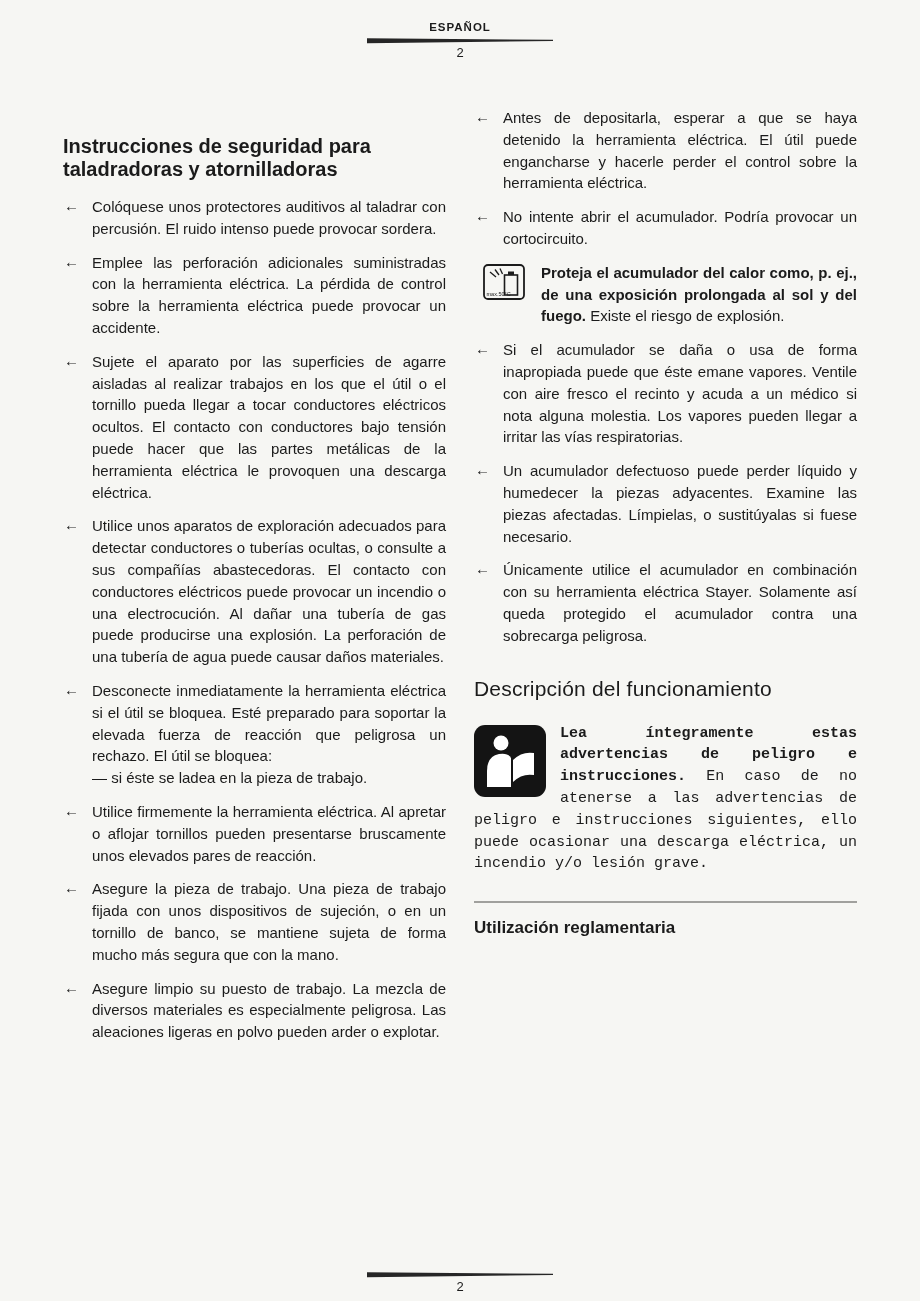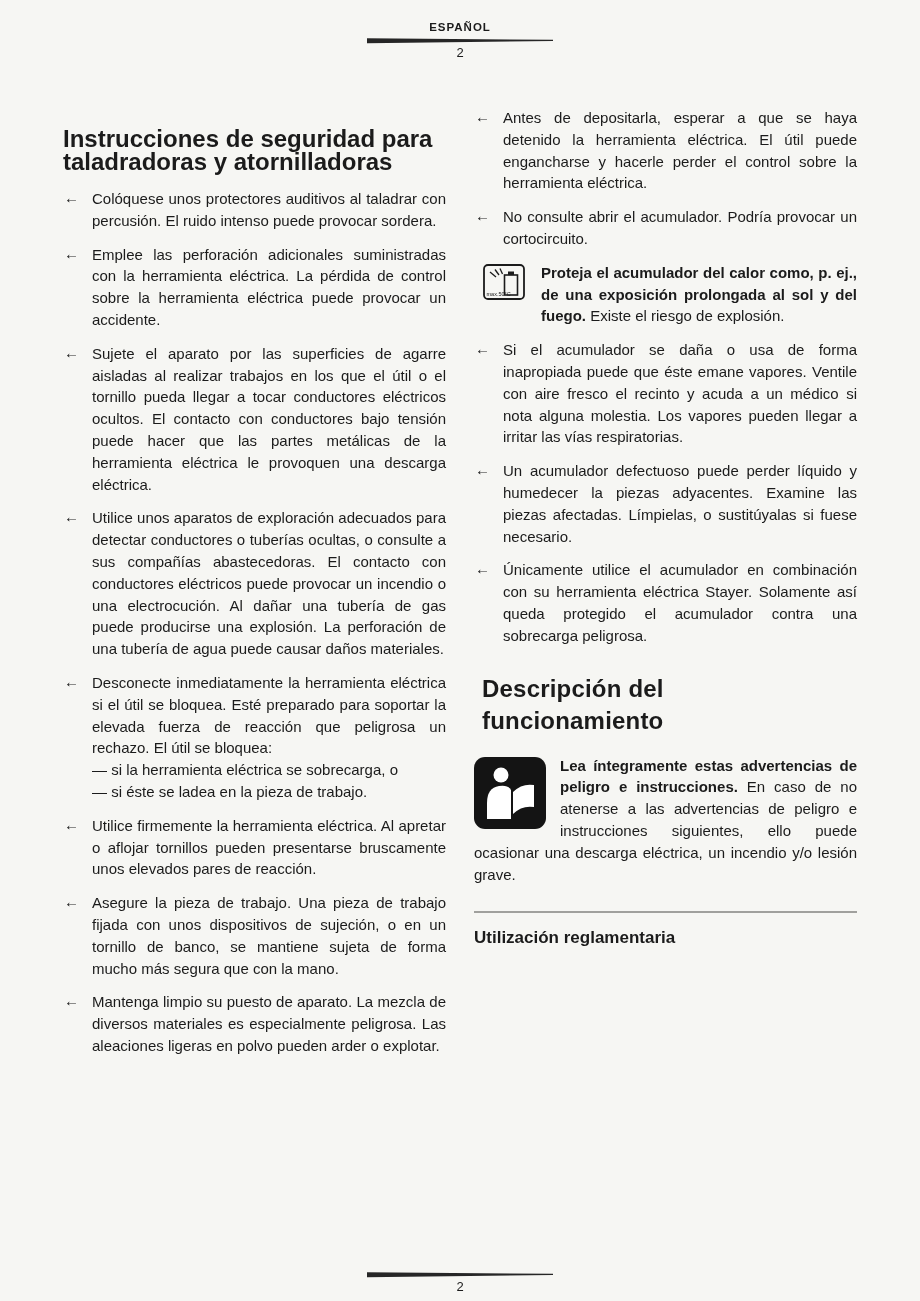--- a/index.html
+++ b/index.html
@@ -16,34 +16,34 @@
   .page-header { text-align:center; padding-top:20px; }
   .lang { font-size:11.5px; font-weight:700; letter-spacing:1px; line-height:14px; }
   .taper { display:block; margin:4px auto 1px; }
   .pagenum { font-size:13px; line-height:16px; }
   .page-footer { position:absolute; left:0; right:0; bottom:6px; text-align:center; }
 
   
   .columns { display:flex; gap:28px; padding:46px 62px 0 63px; }
   .col { width:383px; flex:0 0 383px; font-size:15px; line-height:21.8px; }
 
-  .col-title { font-size:24px; line-height:23px; font-weight:700; margin:20px 0 15px; }
+  .col-title { font-size:20px; line-height:23px; font-weight:700; margin:28px 0 15px; }
 
   .item { position:relative; padding-left:29px; margin-bottom:12px; text-align:justify; }
   .arrow { position:absolute; left:1px; top:-1px; font-size:15px; }
   .item b { font-weight:400; }
 
   .dash-line { text-align:left; }
 
   .heat-item { position:relative; padding-left:67px; margin:8px 0 12px; min-height:44px; text-align:justify; }
   .heat-icon { position:absolute; left:9px; top:2px; }
 
-  .big-title { font-size:24px; line-height:32px; font-weight:700; margin:26px 8px 18px; letter-spacing:0.2px; }
+  .big-title { font-size:21px; line-height:32px; font-weight:400; margin:26px 0 18px; letter-spacing:0.2px; }
 
-  .read-notice { text-align:justify; }
+  .read-notice { text-align:justify;font-family:Liberation Mono, monospace; }
   .read-icon { float:left; margin:2px 14px 4px 0; }
 
   .rule { clear:both; margin-top:26px; height:2px; background:#a0a09d; }
   .subsection-title { font-size:17px; line-height:22px; font-weight:700; margin:14px 0 23px; }
   .usage-paragraph { text-align:justify; }
 </style>
 </head>
 <body>
 
 <div class="page">
@@ -82,54 +82,53 @@
       <div class="item">
         <span class="arrow">←</span>
         <b>Utilice unos aparatos de exploración adecuados para detectar conductores o tuberías ocultas, o consulte a sus compañías abastecedoras.</b>
         <span>El contacto con conductores eléctricos puede provocar un incendio o una electrocución. Al dañar una tubería de gas puede producirse una explosión. La perforación de una tubería de agua puede causar daños materiales.</span>
       </div>
 
       <div class="item">
         <span class="arrow">←</span>
         <b>Desconecte inmediatamente la herramienta eléctrica si el útil se bloquea. Esté preparado para soportar la elevada fuerza de reacción que peligrosa un rechazo.</b>
         <span>El útil se bloquea:</span>
-        <div class="dash-line">— si la herramienta eléctrica se sobrecarga, o</div>
         <div class="dash-line">— si éste se ladea en la pieza de trabajo.</div>
       </div>
 
       <div class="item">
         <span class="arrow">←</span>
         <b>Utilice firmemente la herramienta eléctrica.</b>
         <span>Al apretar o aflojar tornillos pueden presentarse bruscamente unos elevados pares de reacción.</span>
       </div>
 
       <div class="item">
         <span class="arrow">←</span>
         <b>Asegure la pieza de trabajo.</b>
         <span>Una pieza de trabajo fijada con unos dispositivos de sujeción, o en un tornillo de banco, se mantiene sujeta de forma mucho más segura que con la mano.</span>
       </div>
 
       <div class="item">
         <span class="arrow">←</span>
-        <b>Mantenga limpio su puesto de aparato.</b>
+        <b>Asegure limpio su puesto de trabajo.</b>
         <span>La mezcla de diversos materiales es especialmente peligrosa. Las aleaciones ligeras en polvo pueden arder o explotar.</span>
       </div>
     </section>
 
     <section class="col">
 
       <div class="item">
         <span class="arrow">←</span>
         <b>Antes de depositarla, esperar a que se haya detenido la herramienta eléctrica.</b>
         <span>El útil puede engancharse y hacerle perder el control sobre la herramienta eléctrica.</span>
       </div>
 
       <div class="item">
         <span class="arrow">←</span>
-        <b>No consulte abrir el acumulador.</b>
+        <b>No intente abrir el acumulador.</b>
         <span>Podría provocar un cortocircuito.</span>
       </div>
 
       <div class="heat-item">
         <span class="heat-icon">
           <svg width="42" height="36" viewBox="0 0 42 36" aria-hidden="true">
             <rect x="1" y="1" width="40" height="34" rx="4" fill="none" stroke="#1b1b1b" stroke-width="1.8"></rect>
             <g stroke="#1b1b1b" stroke-width="1.3">
               <line x1="7" y1="8" x2="13" y2="13"></line>
               <line x1="12" y1="5.5" x2="16" y2="11"></line>

